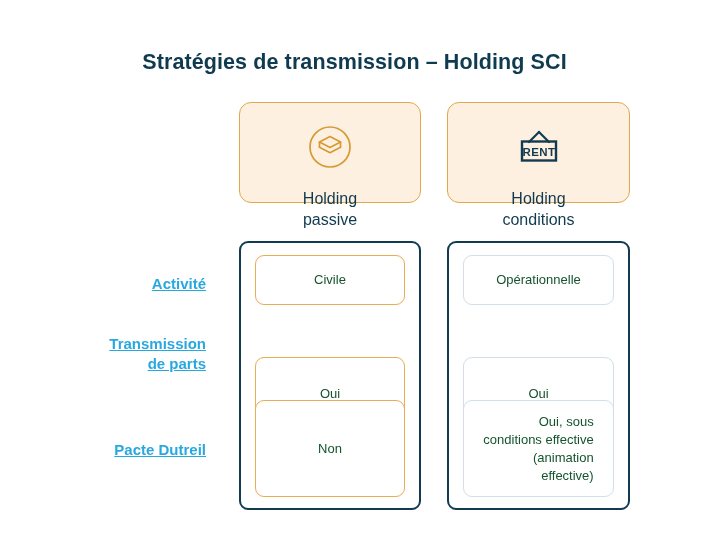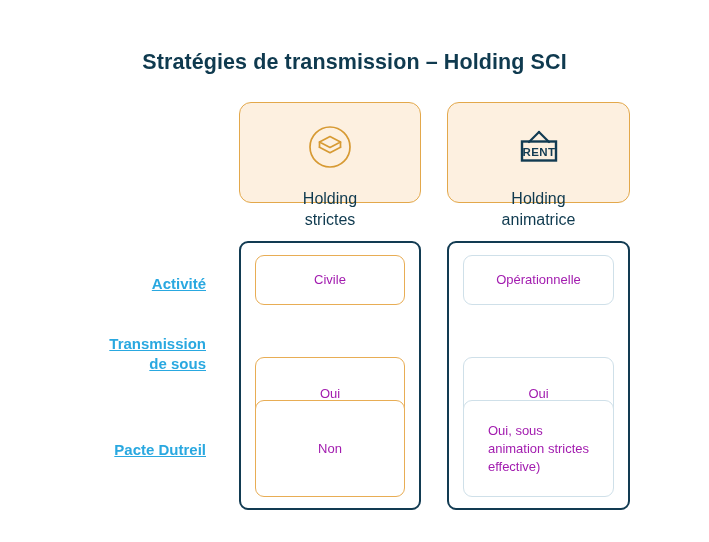--- a/index.html
+++ b/index.html
@@ -105,23 +105,23 @@
   .cell {
     position: absolute;
     left: 14px;
     right: 14px;
     border-radius: 9px;
     box-sizing: border-box;
     background: #ffffff;
     display: flex;
     align-items: center;
     justify-content: center;
-    text-align: left;
+    text-align: right;
     font-size: 13px;
-    color: #a21caf;
+    color: #14532d;
     line-height: 18px;
     padding: 10px 6px;
   }
   .body-box.left  .cell { border: 1.6px solid #e8ad55; }
   .body-box.right .cell { border: 1.6px solid #cfe0e9; }
 
   .cell.c1 { top: 12px;  height: 50px; }
   .cell.c2 { top: 73px;  height: 73px; margin-top: 41px; }
   .cell.c3 { top: 157px; height: 97px; }
 
@@ -131,66 +131,67 @@
 <body>
 
 <div id="slide">
 
   <div class="title">Stratégies de transmission – Holding SCI</div>
 
   <div class="row-label r1">Activité</div>
 
   <div class="row-label r2">
     <div>Transmission</div>
-    <div>de sous</div>
+    <div>de parts</div>
   </div>
 
   <div class="row-label r3">Pacte Dutreil</div>
 
   <div class="head-card left">
     <div class="head-icon">
       <svg width="46" height="46" viewBox="0 0 46 46" aria-hidden="true">
         <circle cx="23" cy="23" r="20" fill="none" stroke="#d79a33" stroke-width="1.7"></circle>
         <path d="M23 12.5 L33.5 18 L23 23.5 L12.5 18 Z" fill="none" stroke="#d79a33" stroke-width="1.7" stroke-linejoin="round"></path>
         <path d="M12.5 23.2 L23 28.7 L33.5 23.2" fill="none" stroke="#d79a33" stroke-width="1.7" stroke-linejoin="round" stroke-linecap="round"></path>
         <path d="M12.5 18 L12.5 23.2 M33.5 18 L33.5 23.2" fill="none" stroke="#d79a33" stroke-width="1.7" stroke-linecap="round"></path>
       </svg>
     </div>
     <div class="head-title">
       <div>Holding</div>
-      <div>strictes</div>
+      <div>passive</div>
     </div>
   </div>
 
   <div class="body-box left">
     <div class="cell c1">Civile</div>
     <div class="cell c2">Oui</div>
     <div class="cell c3">Non</div>
   </div>
 
   <div class="head-card right">
     <div class="head-icon">
       <svg width="50" height="44" viewBox="0 0 50 44" aria-hidden="true">
         <path d="M25 7 L35 17" fill="none" stroke="#123b52" stroke-width="2.2" stroke-linecap="round"></path>
         <path d="M25 7 L15 17" fill="none" stroke="#123b52" stroke-width="2.2" stroke-linecap="round"></path>
         <rect x="8" y="16.5" width="34" height="19" fill="none" stroke="#123b52" stroke-width="2.4"></rect>
         <text x="25" y="30.5" text-anchor="middle" font-family="'Liberation Sans', sans-serif" font-size="11.5" font-weight="bold" fill="#123b52" letter-spacing="0.4">RENT</text>
       </svg>
     </div>
     <div class="head-title">
       <div>Holding</div>
-      <div>animatrice</div>
+      <div>conditions</div>
     </div>
   </div>
 
   <div class="body-box right">
     <div class="cell c1">Opérationnelle</div>
     <div class="cell c2">Oui</div>
     <div class="cell c3">
       <div>
         <div>Oui, sous</div>
-        <div>animation strictes</div>
+        <div>conditions effective</div>
+        <div>(animation</div>
         <div>effective)</div>
       </div>
     </div>
   </div>
 
 </div>
 
 </body></html>

